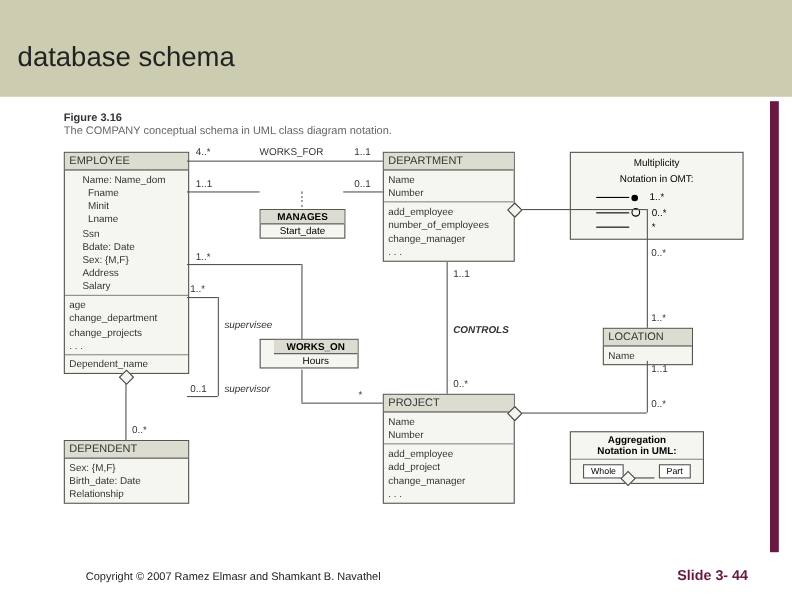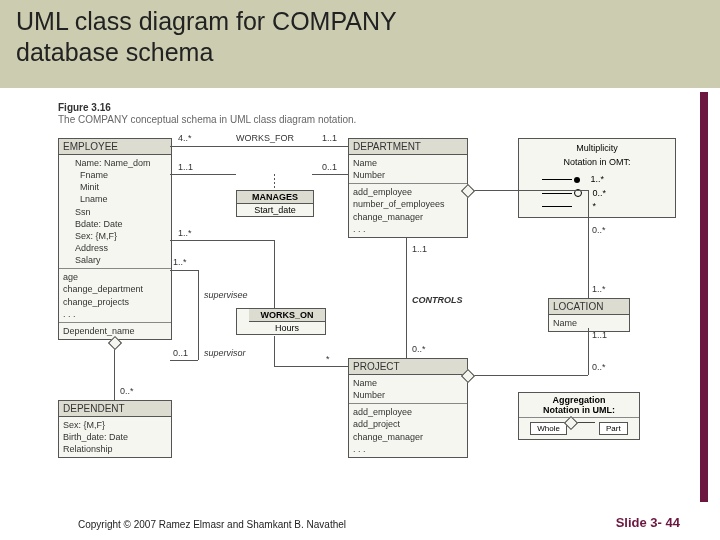--- a/index.html
+++ b/index.html
@@ -150,38 +150,38 @@
     font-size:9px;
   }
   .aggbox .title2 {
     padding:2px 4px;
     border-bottom:1px solid #888;
     text-align:center;
     font-weight:bold;
   }
   .aggbox .pair {
     display:flex;
-    align-items:flex-start;
+    align-items:flex-end;
     justify-content:center;
     padding:4px 4px;
     gap:4px;
   }
   .minibox {
     border:1px solid #555;
     background:#fff;
     padding:1px 6px;
     font-size:8px;
   }
 </style>
 </head>
 <body>
 
 <div class="header-band"></div>
 <div class="title">
-  <span>UML class diagram for COMPANY</span><br>
+  <br>
   <span>database schema</span>
 </div>
 <div class="right-stripe"></div>
 
 <div class="figure-label">Figure 3.16</div>
 <div class="figure-caption">The COMPANY conceptual schema in UML class diagram notation.</div>
 
 <div class="stage">
 
   <div class="box" style="left:0px; top:8px; width:112px;">

